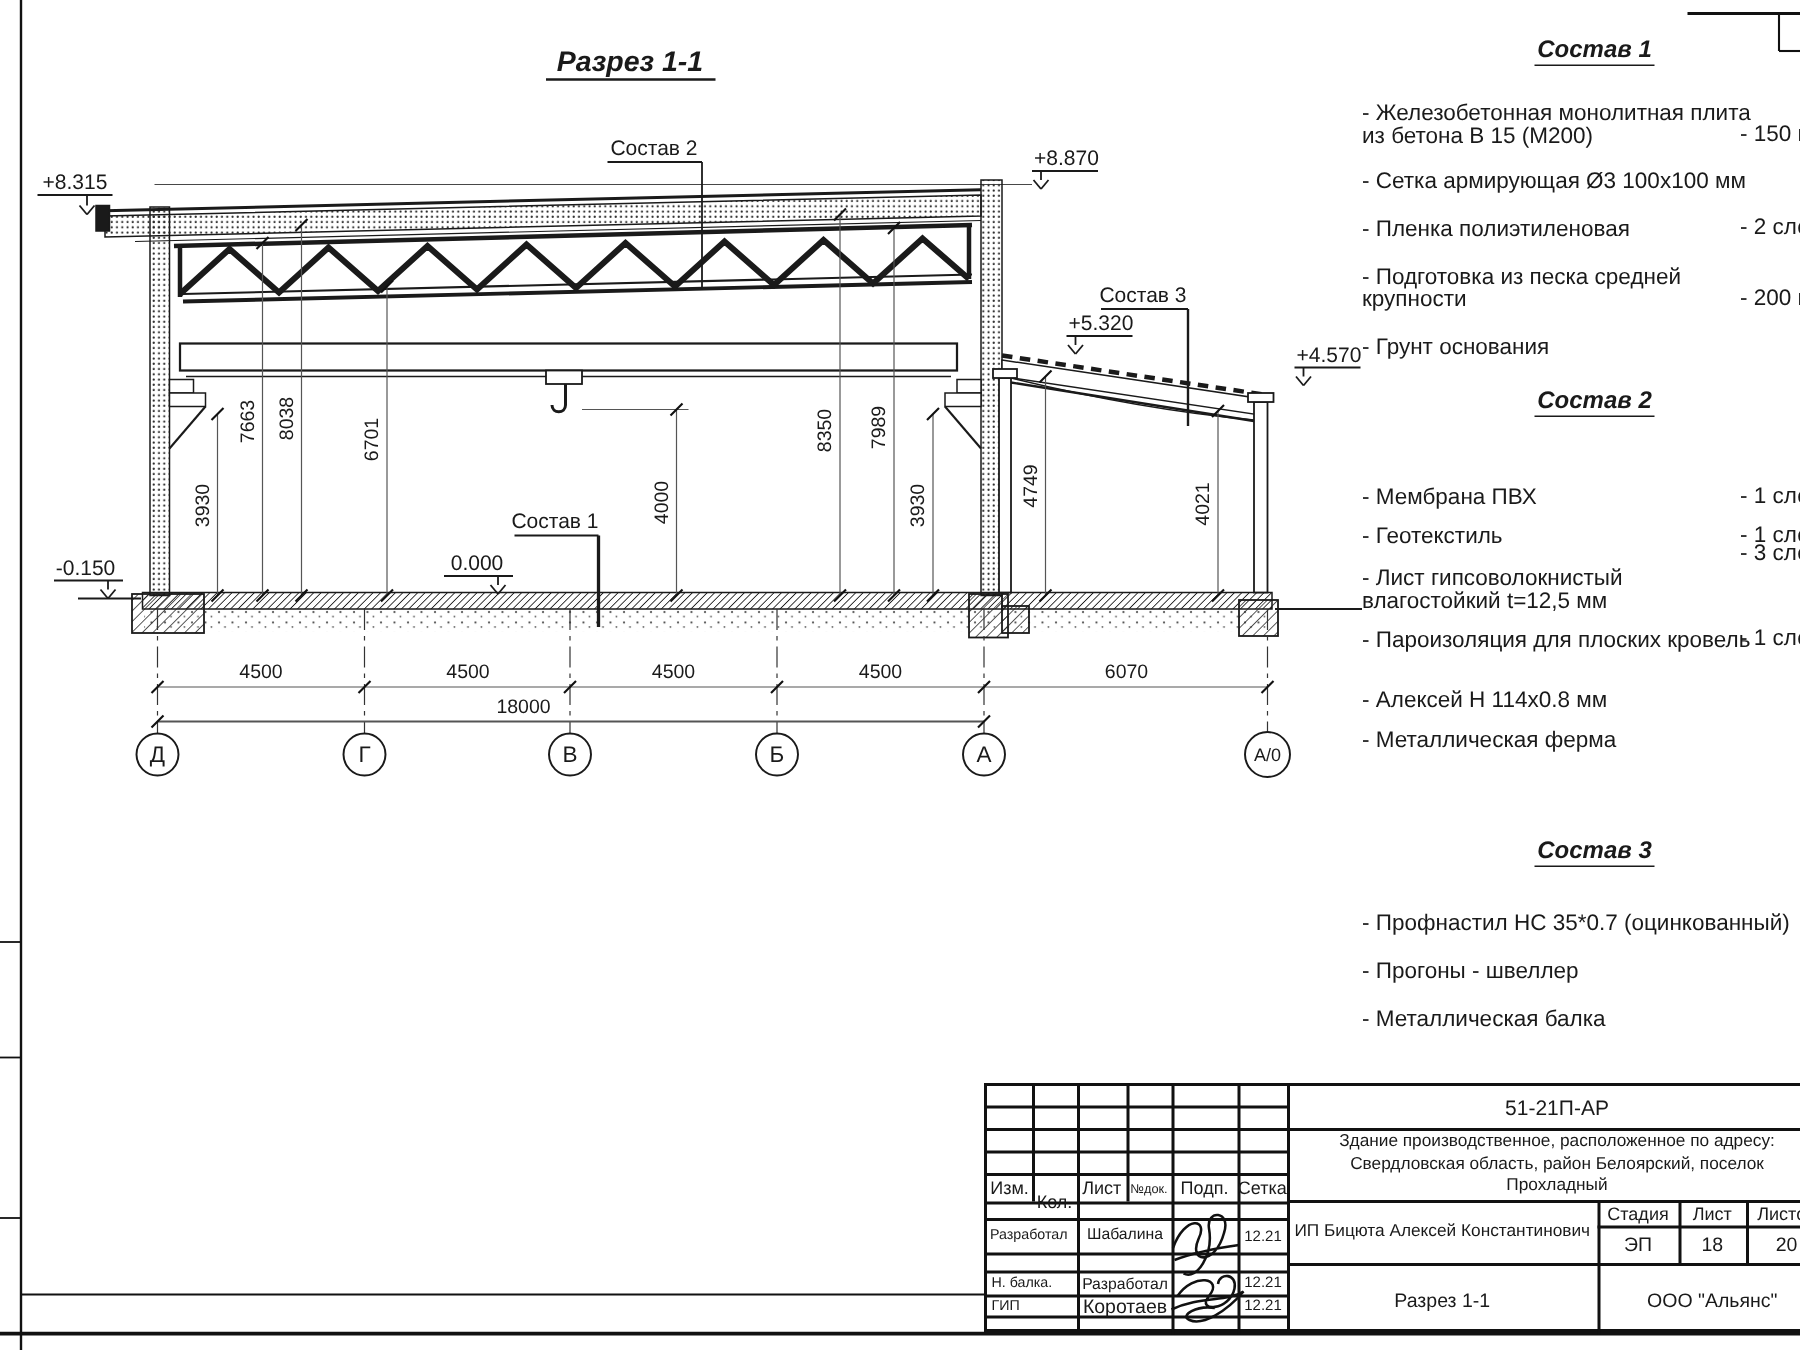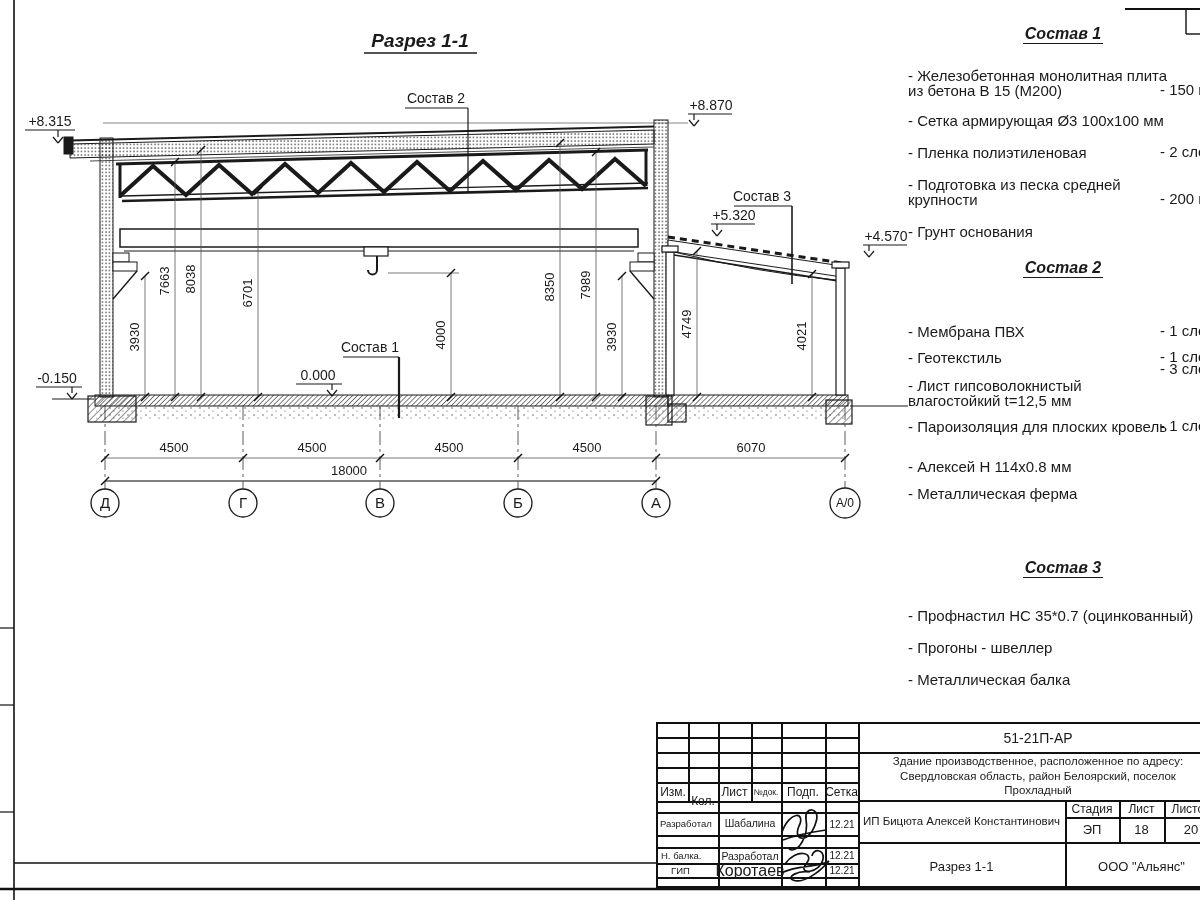--- a/index.html
+++ b/index.html
@@ -383,22 +383,22 @@
   <div class="cell" style="left:167px;top:58px;width:33px;height:19px;font-size:12px">Сетка</div>
 
   <div class="cell" style="left:1px;top:92px;width:60px;height:14px;font-size:9.5px;justify-content:flex-start;padding-left:1px">Разработал</div>
   <div class="cell" style="left:61px;top:92px;width:62px;height:14px;font-size:10.5px">Шабалина</div>
   <div class="cell" style="left:168px;top:94px;width:32px;height:12px;font-size:10px">12.21</div>
 
   <div class="cell" style="left:1px;top:125px;width:60px;height:13px;font-size:9.5px;justify-content:flex-start;padding-left:2px">Н. балка.</div>
   <div class="cell" style="left:61px;top:125px;width:62px;height:13px;font-size:10.5px">Разработал</div>
   <div class="cell" style="left:168px;top:125px;width:32px;height:13px;font-size:10px">12.21</div>
 
-  <div class="cell" style="left:1px;top:140px;width:60px;height:13px;font-size:9.5px;justify-content:flex-start;padding-left:12px">ГИП</div>
-  <div class="cell" style="left:61px;top:140px;width:62px;height:13px;font-size:16px">Коротаев</div>
+  <div class="cell" style="left:1px;top:140px;width:60px;height:13px;font-size:9.5px;justify-content:flex-start;padding-left:2px">ГИП</div>
+  <div class="cell" style="left:61px;top:140px;width:62px;height:13px;font-size:13px">Коротаев</div>
   <div class="cell" style="left:168px;top:140px;width:32px;height:13px;font-size:10px">12.21</div>
 
   <svg class="sig" style="left:118px;top:80px" width="58" height="84" viewBox="0 0 58 84">
     <path d="M6,28 C14,6 30,8 23,22 C16,38 34,40 40,18 C45,3 28,2 30,15 C33,32 22,50 13,45 M7,36 C20,31 36,28 50,26" fill="none" stroke="#111" stroke-width="1.7"></path>
     <path d="M9,60 C20,44 40,48 30,60 C21,71 44,70 47,55 C49,45 37,44 36,52 M5,69 C24,60 42,64 53,57 C42,70 26,80 17,76 C10,73 22,66 34,68" fill="none" stroke="#111" stroke-width="1.7"></path>
   </svg>
 
   <div class="cell" style="left:200px;top:0;width:360px;height:28px;font-size:14px">51-21П-АР</div>
   <div class="cell" style="left:215px;top:28px;width:330px;height:48px;font-size:11.5px;line-height:14.5px;white-space:normal">Здание производственное, расположенное по адресу: Свердловская область, район Белоярский, поселок Прохладный</div>
   <div class="cell" style="left:202px;top:76px;width:203px;height:42px;font-size:11.5px;white-space:normal">ИП Бицюта Алексей Константинович</div>

